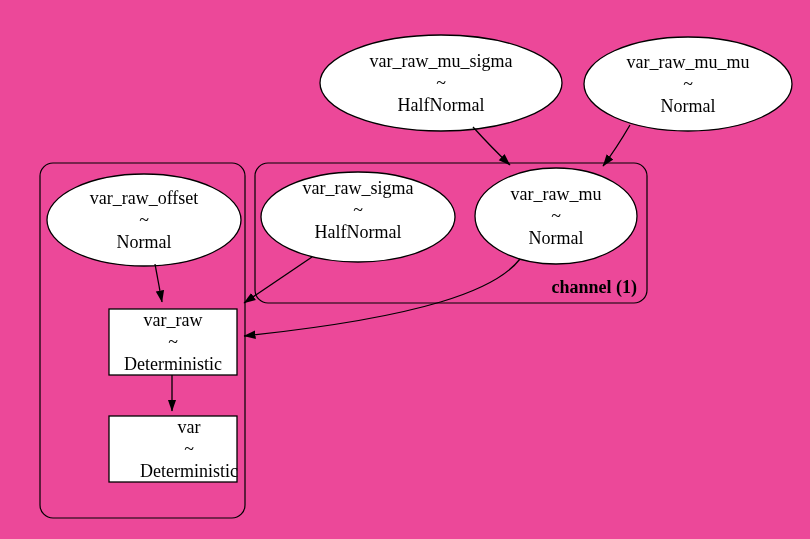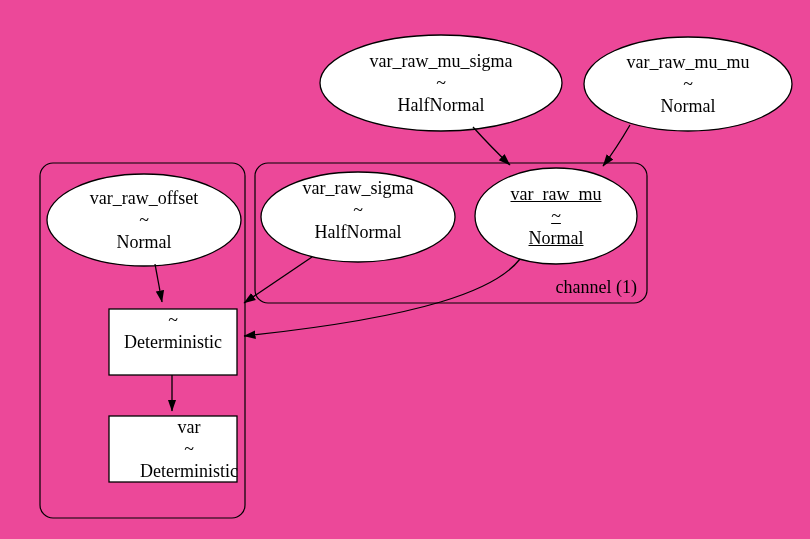--- a/index.html
+++ b/index.html
@@ -27,20 +27,21 @@
     font-size: 18px;
     line-height: 22px;
     white-space: nowrap;
     pointer-events: none;
   }
   .cluster-label {
     position: absolute;
     font-size: 18px;
     line-height: 22px;
     white-space: nowrap;
+    font-weight: bold;
   }
   .shape {
     fill: #ffffff;
     stroke: #000000;
     stroke-width: 1.3;
   }
   .cluster-border {
     fill: none;
     stroke: #000000;
     stroke-width: 1.2;
@@ -99,27 +100,28 @@
     <div>~</div>
     <div>Normal</div>
   </div>
 
   <div class="node-label" style="left:228px; top:177px; width:260px;">
     <div>var_raw_sigma</div>
     <div>~</div>
     <div>HalfNormal</div>
   </div>
 
-  <div class="node-label" style="left:426px; top:183px; width:260px;text-decoration:underline;">
+  <div class="node-label" style="left:426px; top:183px; width:260px;">
     <div>var_raw_mu</div>
     <div>~</div>
     <div>Normal</div>
   </div>
 
   <div class="node-label" style="left:43px; top:309px; width:260px;">
+    <div>var_raw</div>
     <div>~</div>
     <div>Deterministic</div>
   </div>
 
   <div class="node-label" style="left:59px; top:416px; width:260px;">
     <div>var</div>
     <div>~</div>
     <div>Deterministic</div>
   </div>
 

